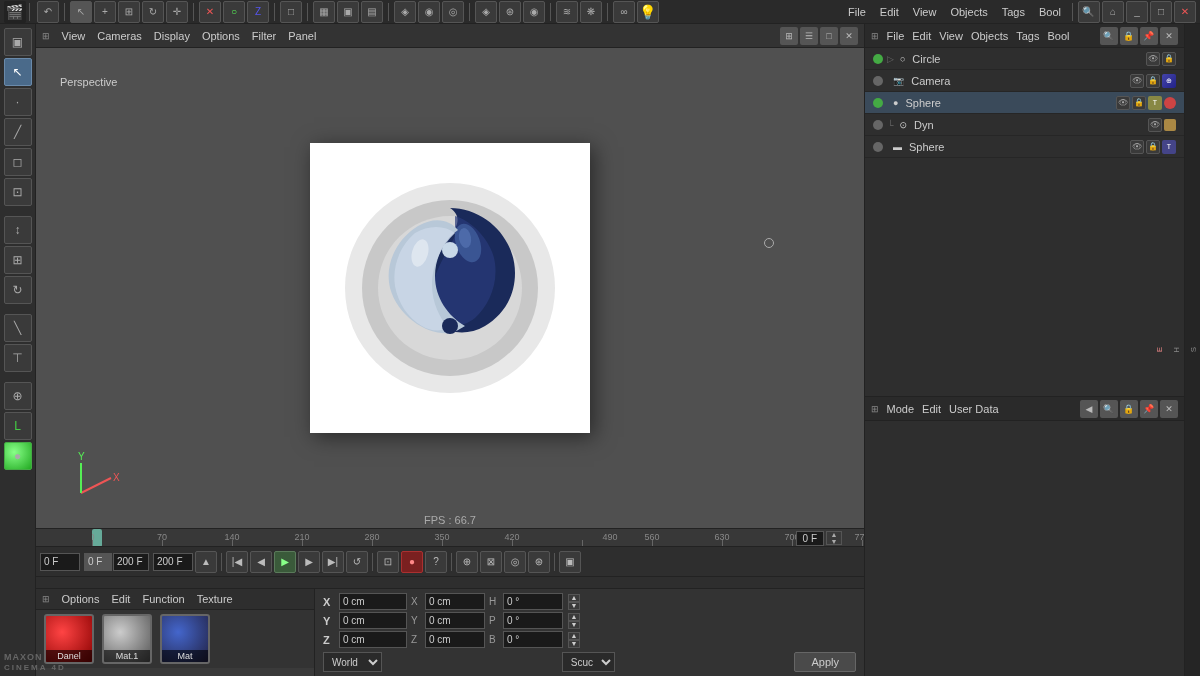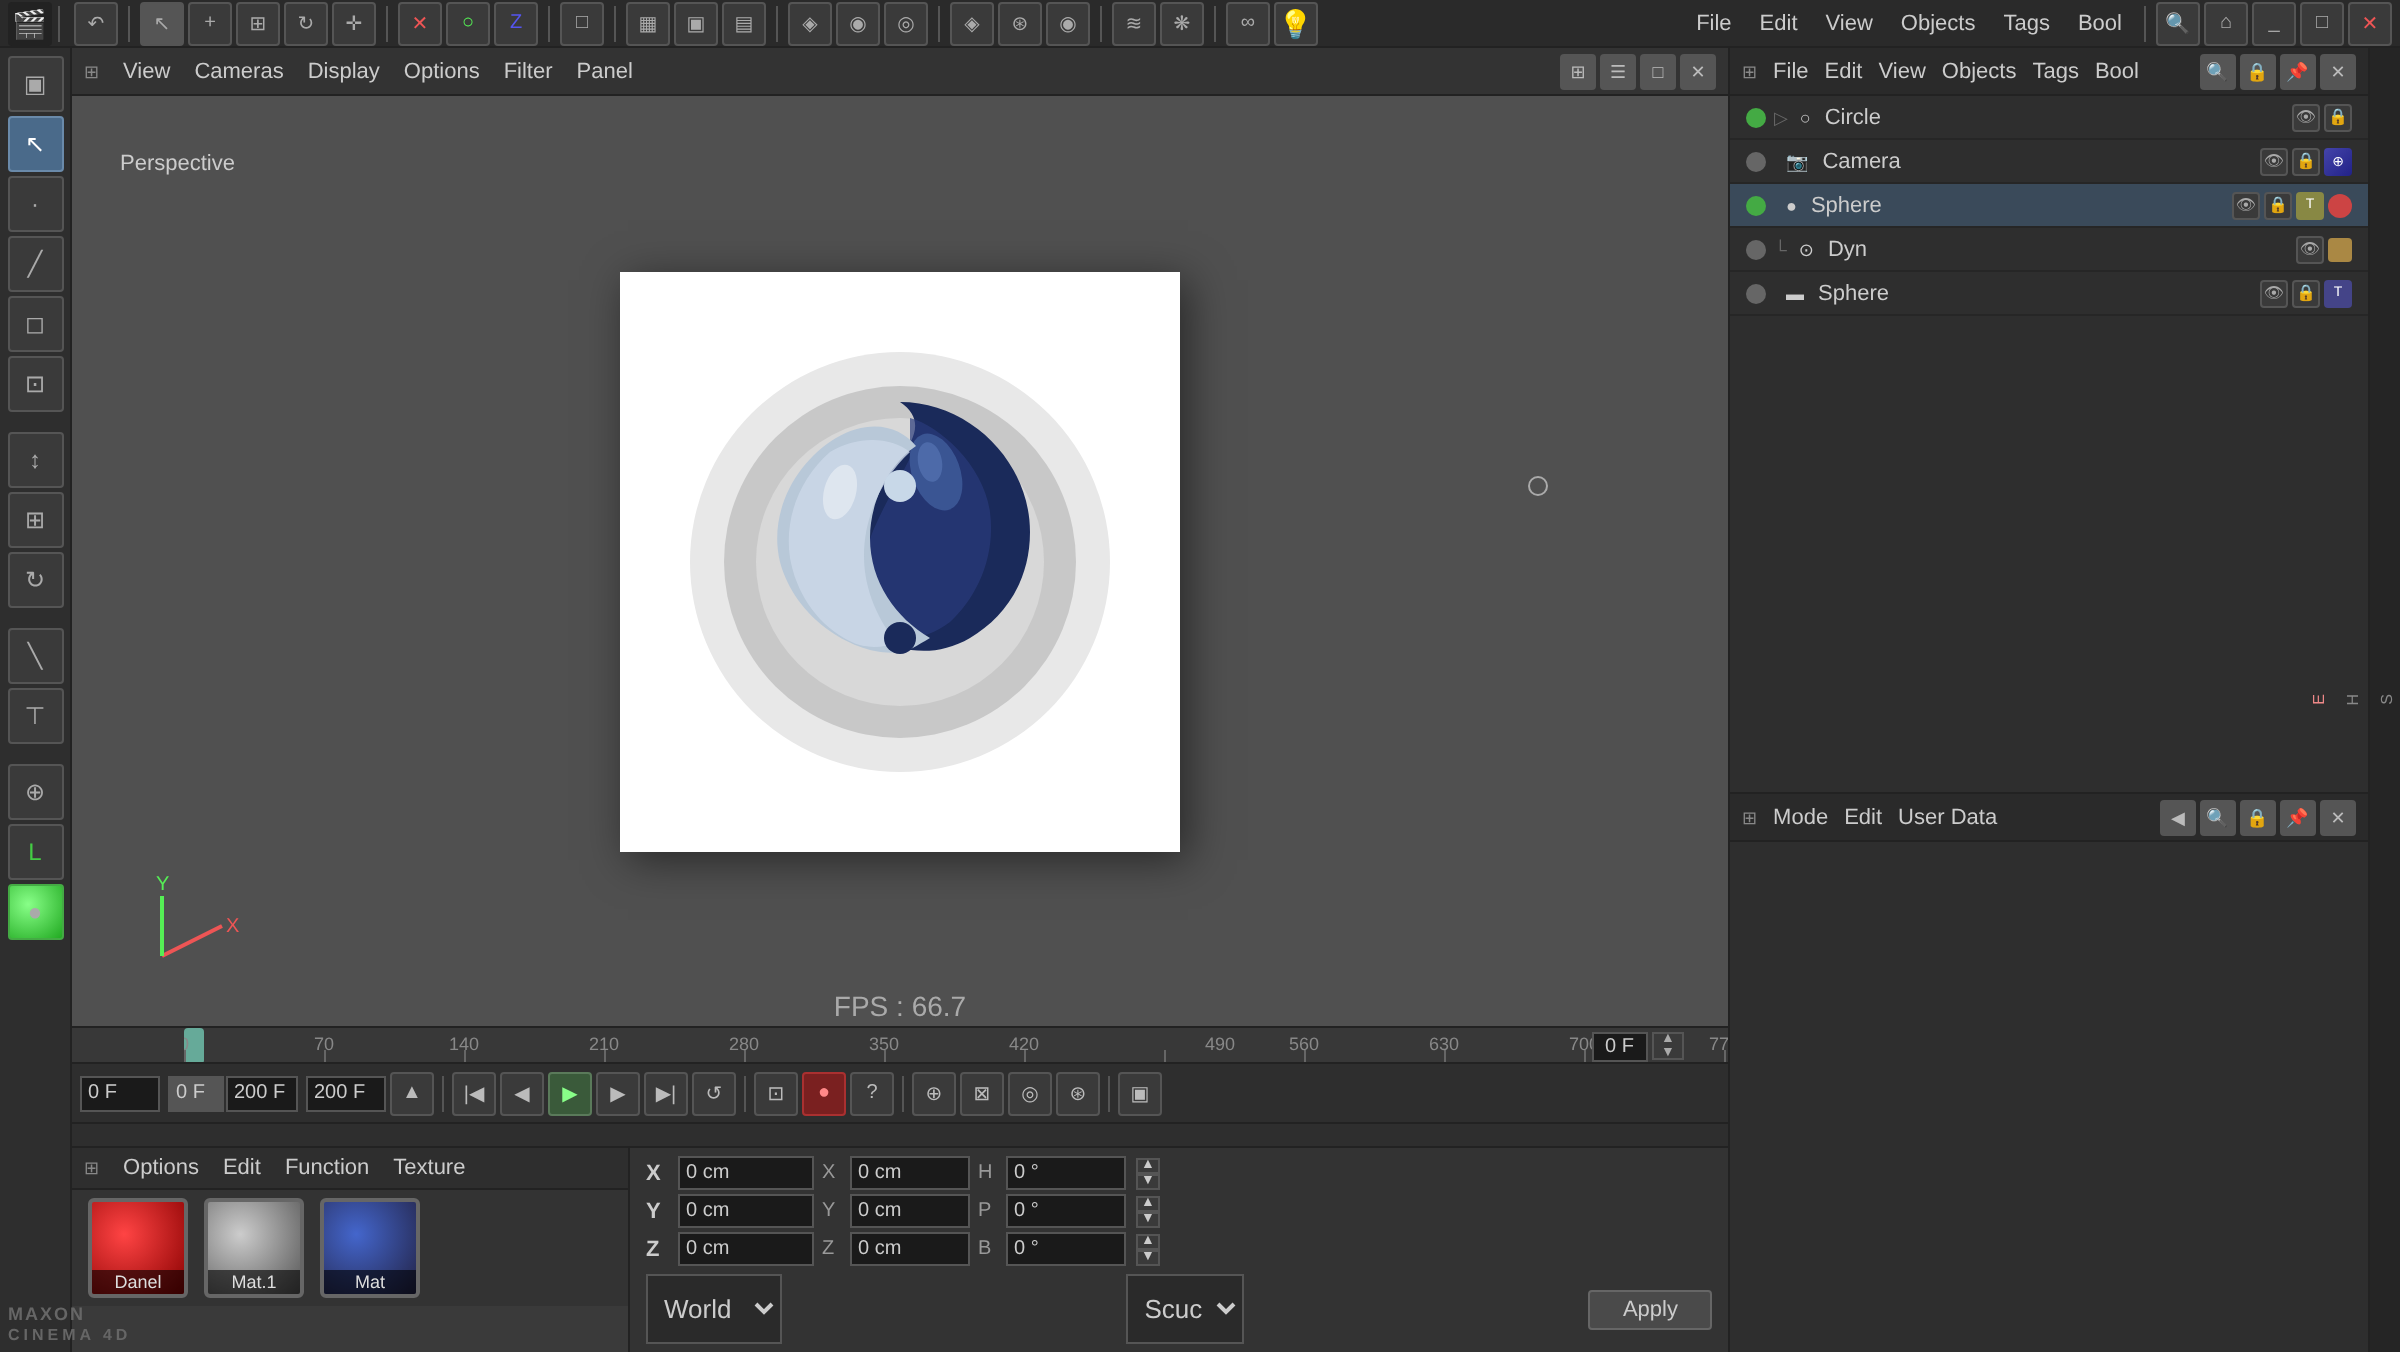--- a/index.html
+++ b/index.html
@@ -158,21 +158,21 @@
       left: 30px;
     }
 
     
     .fps-display {
       position: absolute;
       bottom: 2px;
       left: 50%;
       transform: translateX(-50%);
       color: #aaa;
-      font-size: 14px;
+      font-size: 11px;
     }
     .vc-icon {
       width: 18px;
       height: 18px;
       background: #555;
       border-radius: 2px;
       display: flex;
       align-items: center;
       justify-content: center;
       cursor: pointer;
@@ -454,23 +454,23 @@
       color: #ccc;
       padding: 3px 16px;
       cursor: pointer;
       font-size: 11px;
       border-radius: 2px;
     }
     .coord-dropdown {
       background: #2a2a2a;
       border: 1px solid #555;
       color: #ccc;
-      font-size: 13px;
+      font-size: 10px;
       padding: 2px 4px;
-      height: 35px;
+      height: 20px;
     }
 
     
     .right-side-tabs {
       width: 16px;
       background: #252525;
       writing-mode: vertical-rl;
       display: flex;
       flex-direction: column;
       align-items: center;

